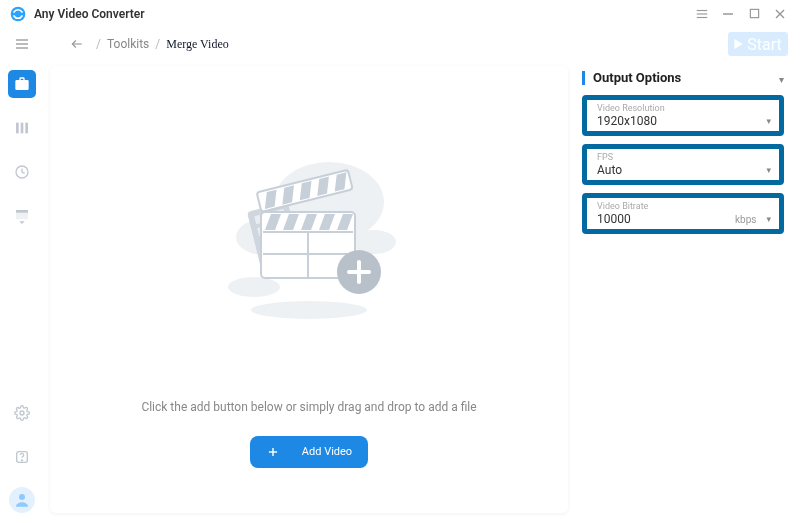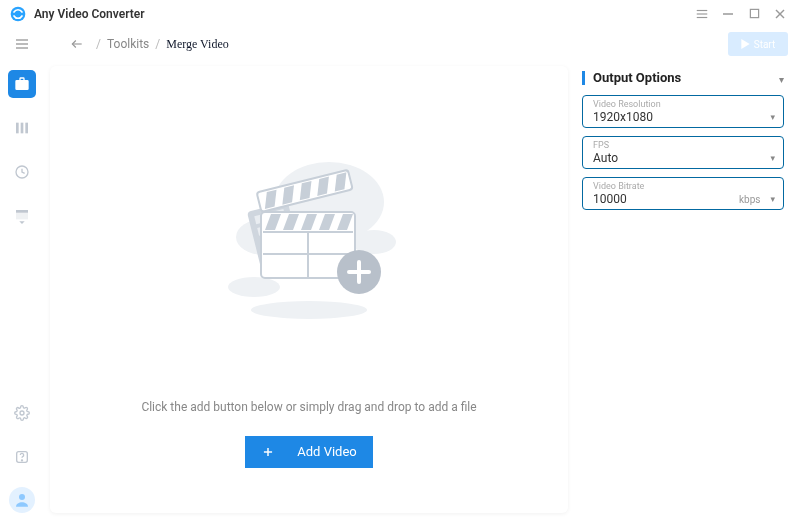--- a/index.html
+++ b/index.html
@@ -13,47 +13,47 @@
   .titlebar .win-ctrl { width: 20px; height: 20px; display: flex; align-items: center; justify-content: center; color: #888; margin-left: 6px; cursor: pointer; font-size: 12px; }
 
   
   .toolbar { height: 32px; display: flex; align-items: center; padding: 0 12px 0 12px; }
   .hamburger { width: 20px; height: 20px; display: flex; align-items: center; justify-content: center; color: #888; cursor: pointer; margin-right: 36px; }
   .back-arrow { width: 18px; height: 18px; display: flex; align-items: center; justify-content: center; color: #888; cursor: pointer; margin-right: 10px; }
   .breadcrumb { font-size: 12px; color: #888; display: flex; align-items: center; gap: 6px; }
   .breadcrumb .sep { color: #bbb; }
   .breadcrumb .current { color: #0f172a; font-family: Liberation Serif, serif; }
   .toolbar .spacer { flex: 1; }
-  .start-btn { background: #d9ecff; color: #fff; border: none; border-radius: 3px; height: 24px; width: 60px; font-size: 10px; display: flex; align-items: center; justify-content: center; gap: 4px; cursor: pointer; }
+  .start-btn { background: #d9ecff; color: #fff; border: none; border-radius: 3px; height: 24px; width: 60px; font-size: 16px; display: flex; align-items: center; justify-content: center; gap: 4px; cursor: pointer; }
   .start-btn svg { fill: #fff; }
 
   
   .layout { display: flex; height: calc(523px - 60px); }
   .sidebar { width: 44px; display: flex; flex-direction: column; align-items: center; padding-top: 10px; gap: 16px; position: relative; }
   .sidebar .icon-btn { width: 28px; height: 28px; border-radius: 5px; display: flex; align-items: center; justify-content: center; color: #c0c7d0; cursor: pointer; }
   .sidebar .icon-btn.active { background: #1e88e5; color: #fff; }
   .sidebar .bottom { position: absolute; bottom: 10px; display: flex; flex-direction: column; align-items: center; gap: 16px; }
   .avatar { width: 26px; height: 26px; border-radius: 50%; background: #e3f1ff; display: flex; align-items: center; justify-content: center; }
 
   .content-area { flex: 1; display: flex; padding: 6px 10px 10px 6px; gap: 10px; }
   .main-panel { flex: 1; background: #fff; border-radius: 6px; box-shadow: 0 1px 4px rgba(0,0,0,0.06); display: flex; flex-direction: column; align-items: center; justify-content: center; padding: 20px; position: relative; }
 
   .empty-illustration { width: 220px; height: 180px; display: flex; align-items: center; justify-content: center; margin-bottom: 30px; margin-top: 30px; }
   .hint-text { font-size: 12px; color: #888; margin-bottom: 22px; text-align: center; margin-top: 48px; }
-  .add-video-btn { background: #1e88e5; color: #fff; border: none; border-radius: 0; height: 32px; padding: 0 16px; font-size: 13px; display: flex; align-items: center; gap: 22px; cursor: pointer; }
+  .add-video-btn { background: #1e88e5; color: #fff; border: none; border-radius: 8px; height: 32px; padding: 0 16px; font-size: 11px; display: flex; align-items: center; gap: 22px; cursor: pointer; }
   .add-video-btn svg { stroke: #fff; }
 
   
   .options-panel { width: 212px; padding: 4px 6px 0 4px; }
   .options-header { display: flex; align-items: flex-end; margin-bottom: 10px; }
   .options-header .bar { width: 3px; height: 14px; background: #1e88e5; margin-right: 8px; }
   .options-header .title { font-size: 13px; font-weight: 700; color: #222; flex: 1; }
   .options-header .chev { color: #888; font-size: 10px; cursor: pointer; }
   .field-group { margin-bottom: 8px; }
-  .field-box { border: 1px solid #0369a1; border-radius: 4px; padding: 3px 8px 3px 10px; display: flex; flex-direction: column; position: relative; background: #fff; }
+  .field-box { border: 5px solid #0369a1; border-radius: 4px; padding: 3px 8px 3px 10px; display: flex; flex-direction: column; position: relative; background: #fff; }
   .field-label { font-size: 9px; color: #aaa; margin-bottom: 1px; }
   .field-row { display: flex; align-items: center; }
   .field-value { font-size: 12px; color: #333; flex: 1; }
   .field-unit { font-size: 10px; color: #999; margin-right: 10px; }
   .field-chev { color: #888; font-size: 9px; cursor: pointer; }
 
 </style>
 </head>
 <body>
 

